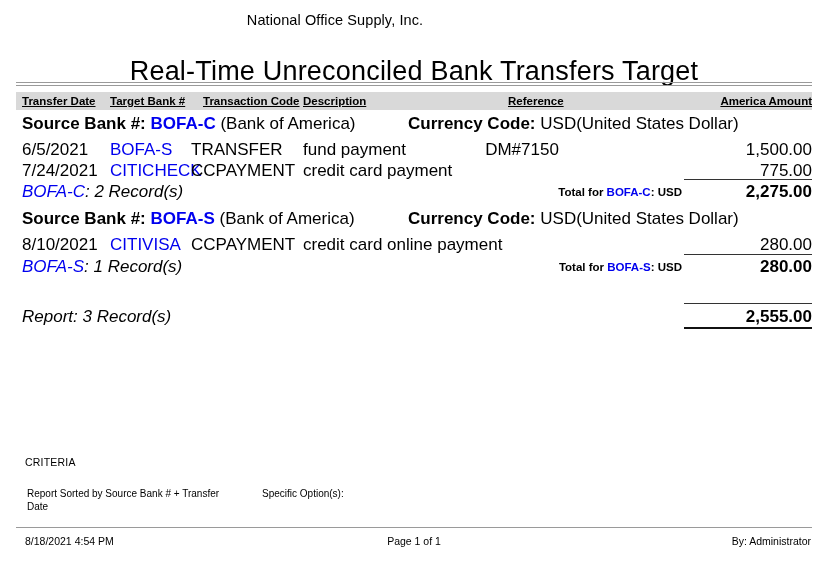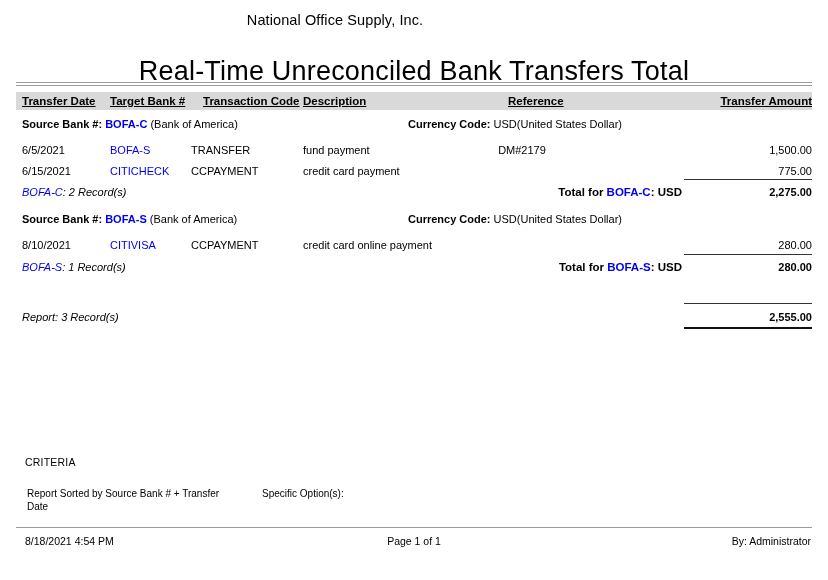--- a/index.html
+++ b/index.html
@@ -74,21 +74,21 @@
   .ch-date      { left: 22px; }
   .ch-bank      { left: 110px; }
   .ch-code      { left: 203px; }
   .ch-desc      { left: 303px; }
   .ch-ref       { left: 508px; }
   .ch-amt       { right: 16px; }
 
   
   .cell {
     position: absolute;
-    font-size: 11px;
+    font-size: 17px;
     line-height: 14px;
     white-space: nowrap;
   }
   .bold   { font-weight: bold; }
   .ital   { font-style: italic; }
   .blue   { color: #0000ee; }
   .amt    { text-align: right; }
 
   .c-date { left: 22px; }
   .c-bank { left: 110px; }
@@ -159,51 +159,51 @@
   .f-left   { left: 25px; }
   .f-center { left: 0; width: 828px; text-align: center; }
   .f-right  { right: 17px; }
 </style>
 </head>
 <body>
 
 <div class="page">
 
   <div class="company-name">National Office Supply, Inc.</div>
-  <h1 class="report-title">Real-Time Unreconciled Bank Transfers Total</h1>
+  <h1 class="report-title">Real-Time Unreconciled Bank Transfers Target</h1>
 
   <div class="rule rule-top-1"></div>
   <div class="rule rule-top-2"></div>
 
   <div class="col-header-band"></div>
   <div class="col-header ch-date">Transfer Date</div>
   <div class="col-header ch-bank">Target Bank #</div>
   <div class="col-header ch-code">Transaction Code</div>
   <div class="col-header ch-desc">Description</div>
   <div class="col-header ch-ref">Reference</div>
-  <div class="col-header ch-amt">Transfer Amount</div>
+  <div class="col-header ch-amt">America Amount</div>
 
   <div class="cell bold group-head-left" style="top:117px">
     <span>Source Bank #:</span>
     <span class="blue">BOFA-C</span>
     <span style="font-weight:normal">(Bank of America)</span>
   </div>
   <div class="cell group-head-right" style="top:117px">
     <span class="bold">Currency Code:</span>
     <span>USD(United States Dollar)</span>
   </div>
 
   <div class="cell c-date" style="top:143px">6/5/2021</div>
   <div class="cell c-bank blue" style="top:143px">BOFA-S</div>
   <div class="cell c-code" style="top:143px">TRANSFER</div>
   <div class="cell c-desc" style="top:143px">fund payment</div>
-  <div class="cell c-ref" style="top:143px">DM#2179</div>
+  <div class="cell c-ref" style="top:143px">DM#7150</div>
   <div class="cell c-amt amt" style="top:143px">1,500.00</div>
 
-  <div class="cell c-date" style="top:164px">6/15/2021</div>
+  <div class="cell c-date" style="top:164px">7/24/2021</div>
   <div class="cell c-bank blue" style="top:164px">CITICHECK</div>
   <div class="cell c-code" style="top:164px">CCPAYMENT</div>
   <div class="cell c-desc" style="top:164px">credit card payment</div>
   <div class="cell c-ref" style="top:164px"></div>
   <div class="cell c-amt amt" style="top:164px">775.00</div>
 
   <div class="amt-rule amt-rule-thin" style="top:179px"></div>
   <div class="cell ital group-head-left" style="top:185px">
     <span class="blue">BOFA-C</span><span>: 2 Record(s)</span>
   </div>

